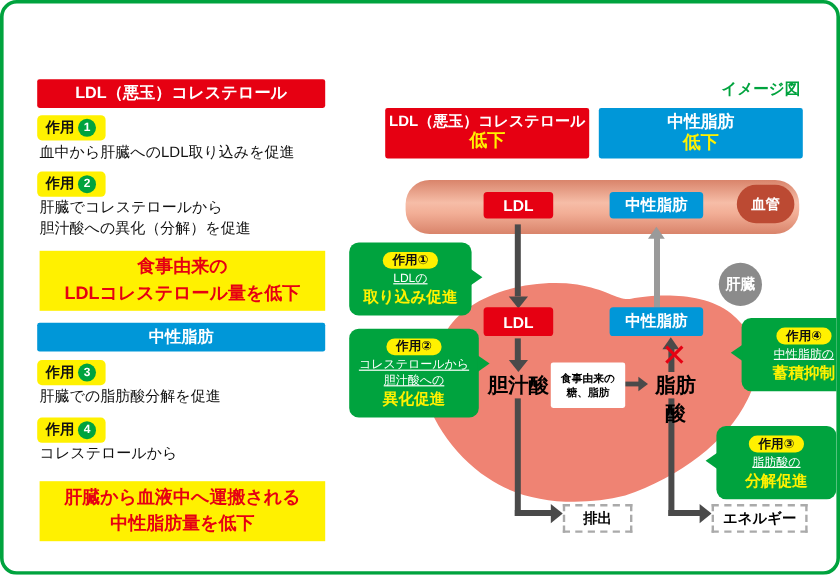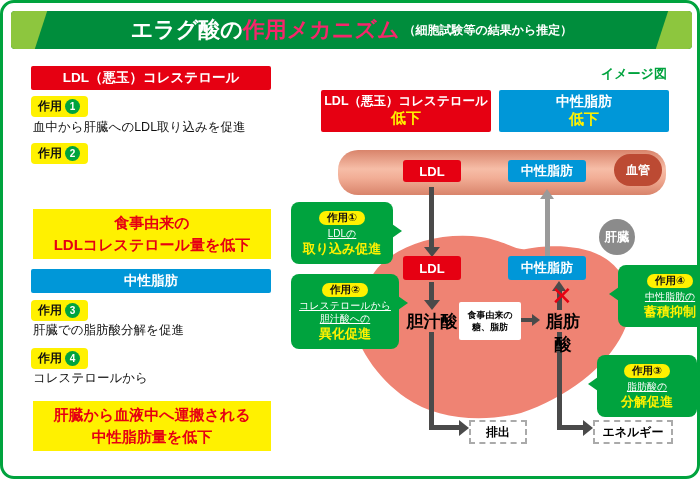--- a/index.html
+++ b/index.html
@@ -86,40 +86,35 @@
                    border-left:10px solid #00a33e; }
   .tail-l::after { content:""; position:absolute; left:-9px; top:22px;
                    border-top:7px solid transparent; border-bottom:7px solid transparent;
                    border-right:10px solid #00a33e; }
 </style>
 </head>
 <body>
 
 <div class="page">
 
-  <div class="header">
-    <div class="accent l"></div>
-    <div class="accent r"></div>
-    <span class="t-main">エラグ酸の</span>
-    <span class="t-accent">作用メカニズム</span>
-    <span class="t-note">（細胞試験等の結果から推定）</span>
-  </div>
 
   <div class="bar red" style="left:28px;top:63px;width:240px;height:24px;">LDL（悪玉）コレステロール</div>
 
   <div class="badge" style="left:28px;top:93px;">
     <span>作用</span>
     <span class="cnum">1</span>
   </div>
   <div class="btext" style="left:30px;top:116px;">血中から肝臓へのLDL取り込みを促進</div>
 
   <div class="badge" style="left:28px;top:140px;">
     <span>作用</span>
     <span class="cnum">2</span>
   </div>
+  <div class="btext pre" style="left:30px;top:162px;">肝臓でコレステロールから
+胆汁酸への異化（分解）を促進</div>
 
   <div class="result" style="left:30px;top:206px;width:238px;">食事由来の
 LDLコレステロール量を低下</div>
 
   <div class="bar blue" style="left:28px;top:266px;width:240px;height:24px;">中性脂肪</div>
 
   <div class="badge" style="left:28px;top:297px;">
     <span>作用</span>
     <span class="cnum">3</span>
   </div>

